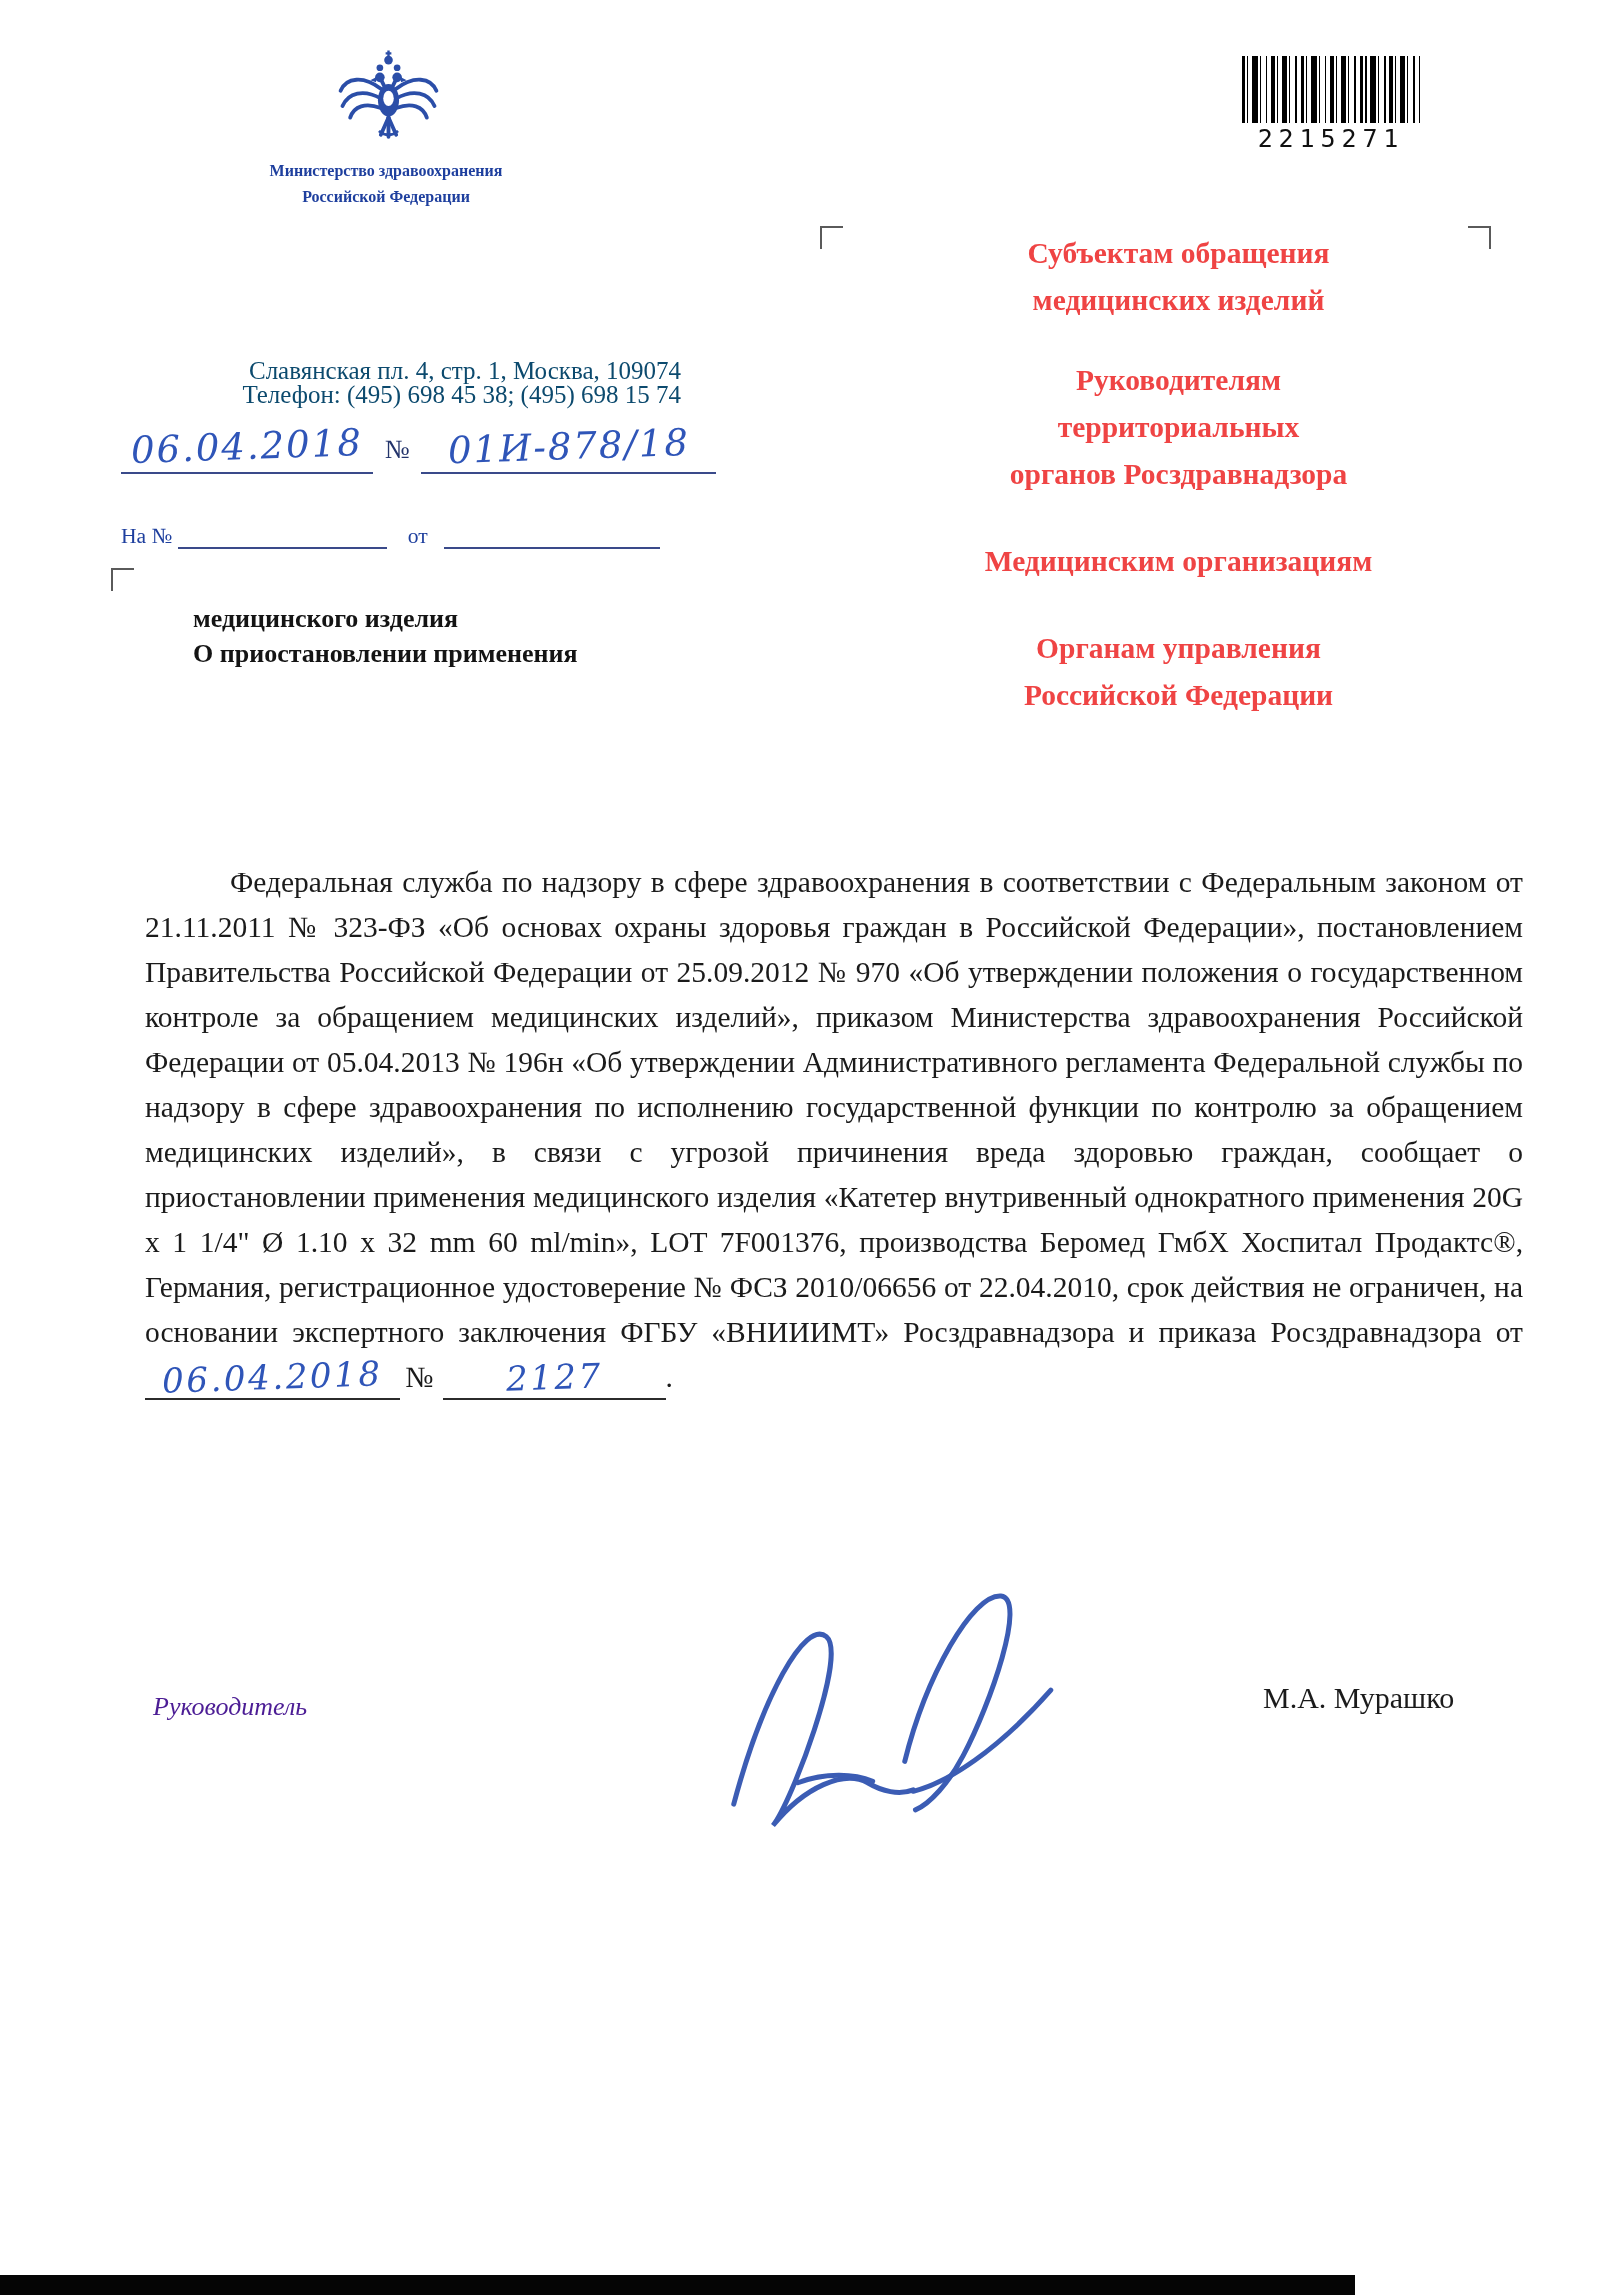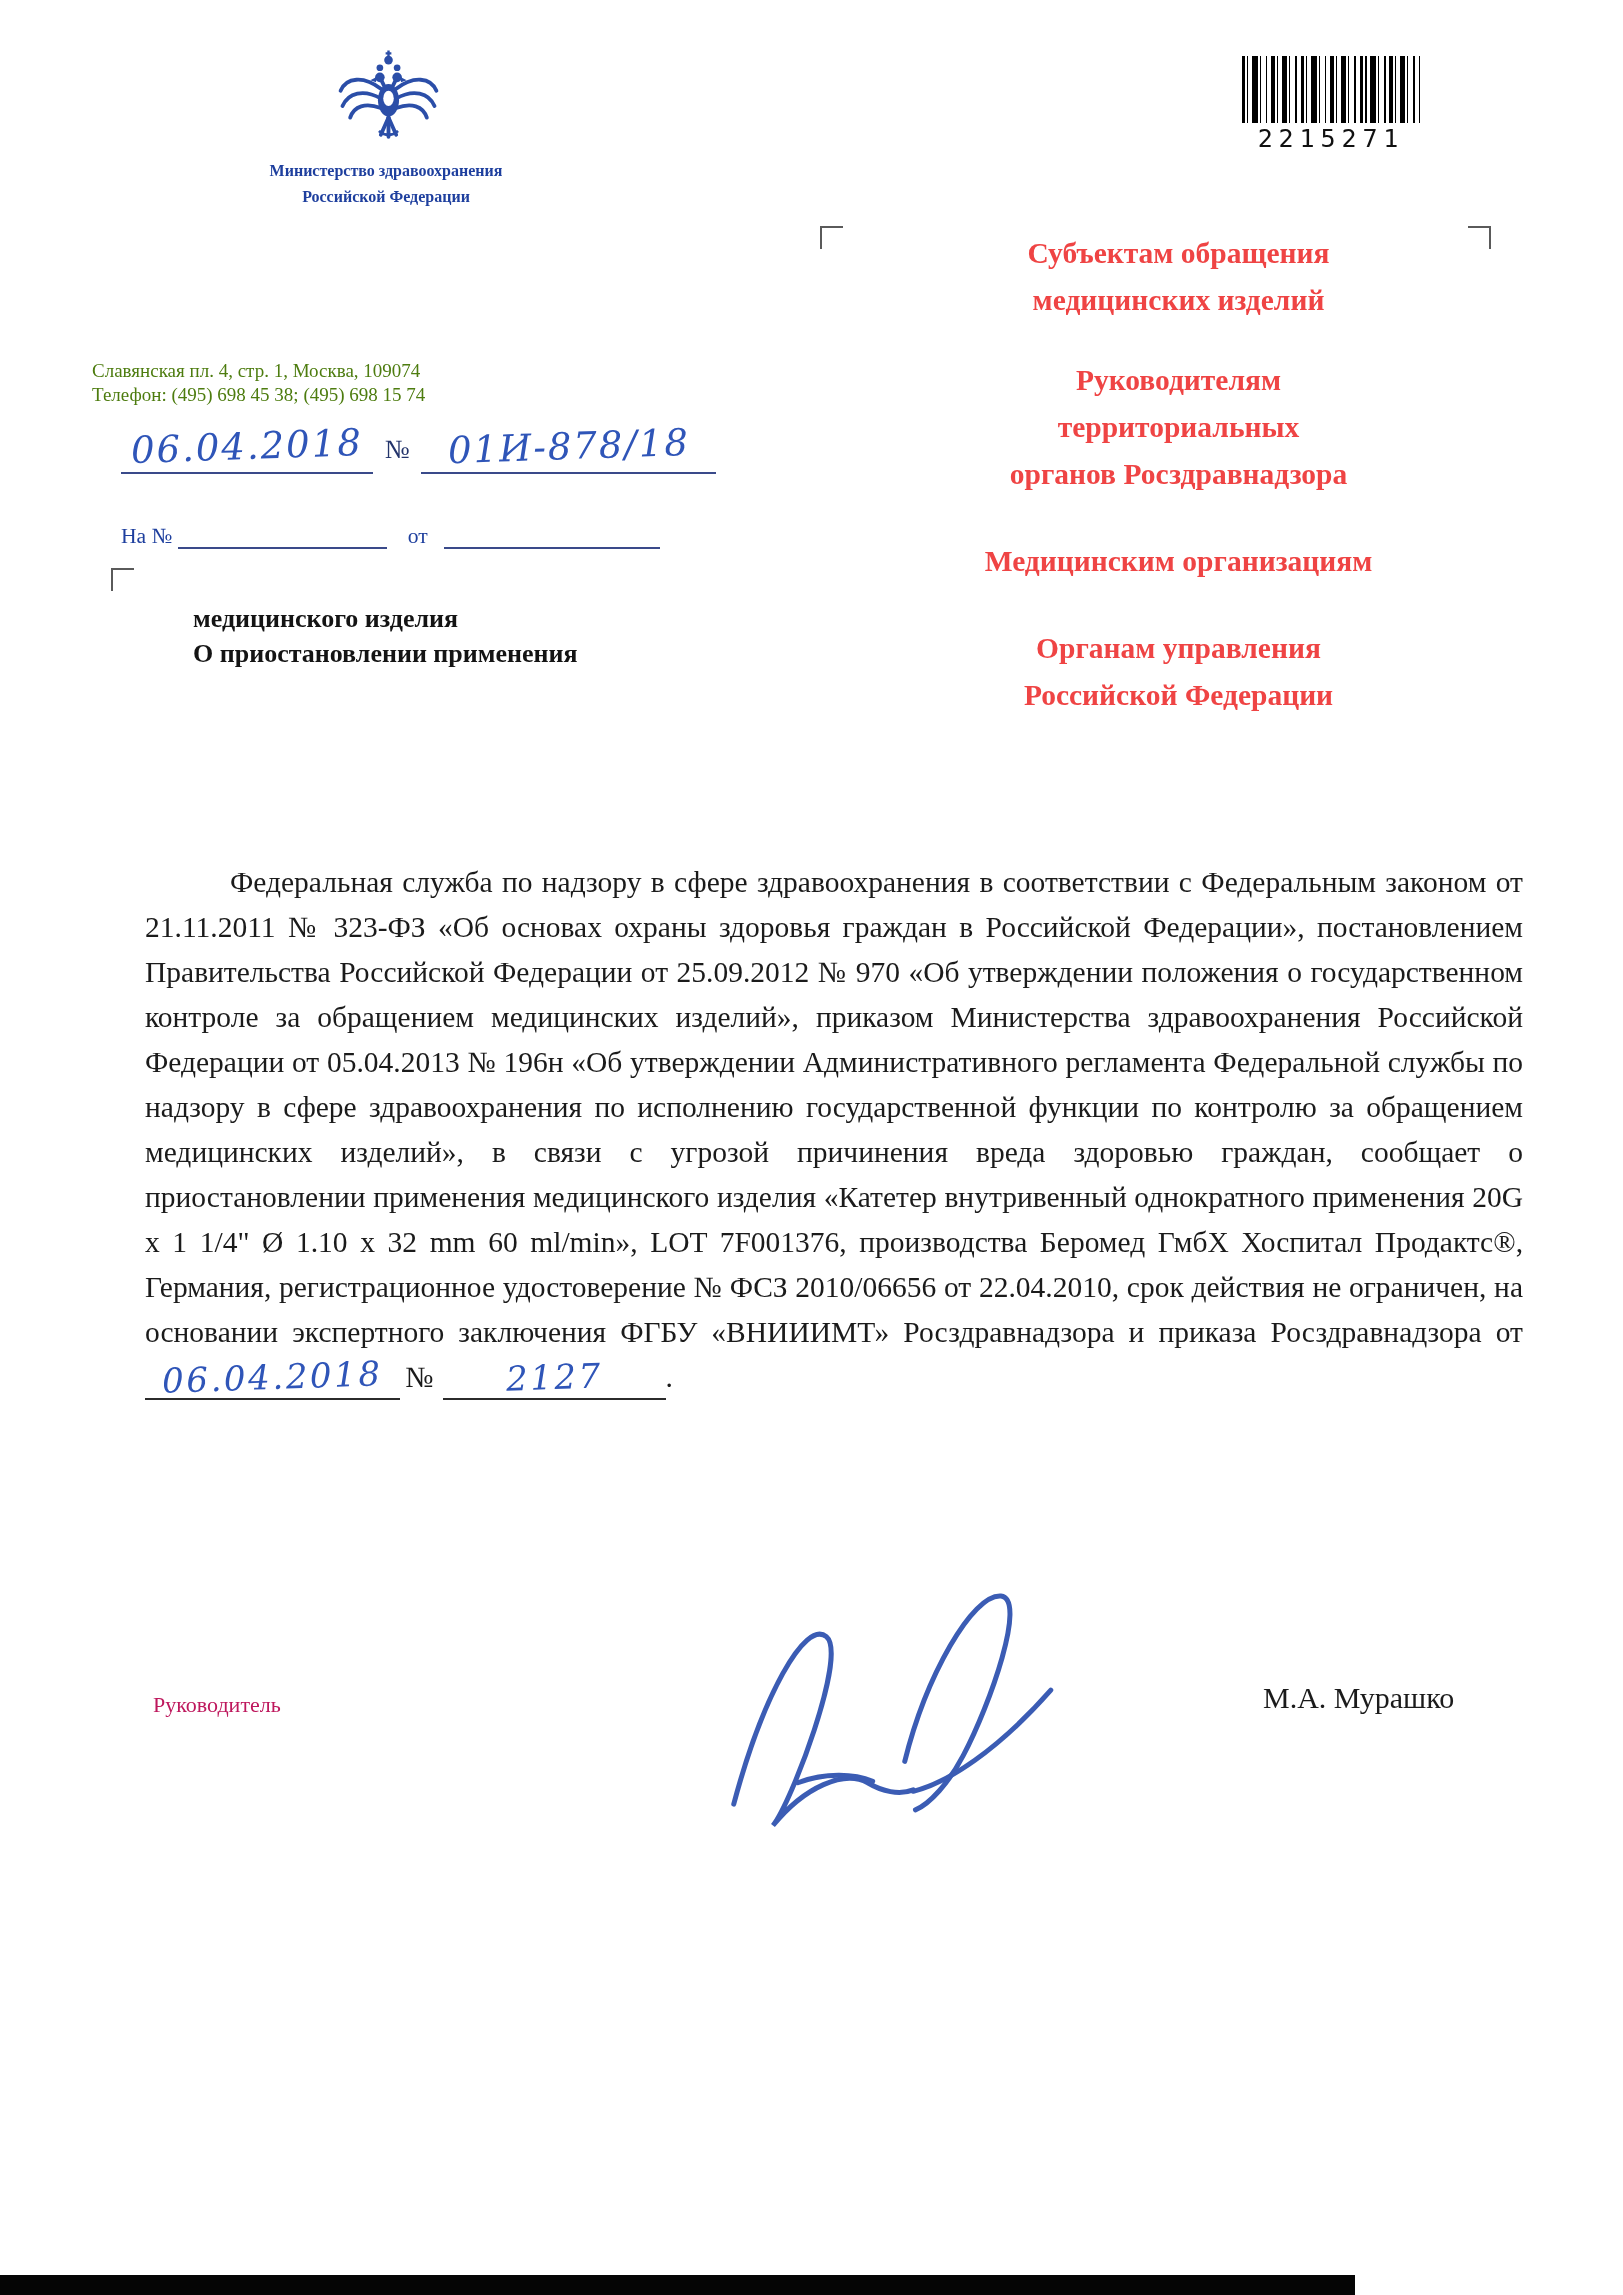--- a/index.html
+++ b/index.html
@@ -5,22 +5,22 @@
   html,body{margin:0;padding:0;background:#e8e8e8;}
   body{font-family:"Liberation Serif", serif;}
   .page{position:relative;width:1624px;height:2295px;background:#ffffff;overflow:hidden;}
 
   
   .emblem{position:absolute;left:331px;top:38px;width:115px;height:117px;}
   .ministry{position:absolute;left:144px;top:158px;width:484px;text-align:center;
             color:#1e3f9e;font-weight:bold;font-size:16px;line-height:25.5px;}
   .service{position:absolute;left:92px;top:220px;width:589px;text-align:center;
            color:#1e3f9e;font-weight:bold;font-size:25px;line-height:31px;letter-spacing:0.3px;}
-  .addr{position:absolute;left:92px;top:359px;width:589px;text-align:left;
-        color:#4d7c0f;font-size:19px;line-height:24px;}
+  .addr{position:absolute;left:92px;top:359px;width:589px;text-align:right;
+        color:#0c4a6e;font-size:25px;line-height:24px;}
 
   
   .hand{font-family:"DejaVu Serif", serif;font-style:italic;color:#2f55b8;display:inline-block;
         transform:rotate(-2deg);letter-spacing:2px;}
   .refline{position:absolute;left:121px;top:424px;width:753px;height:56px;white-space:nowrap;}
   .ref-field{display:inline-block;border-bottom:2px solid #3a4a8a;text-align:center;vertical-align:bottom;
              height:48px;line-height:46px;}
   .ref-field .hand{font-size:37px;}
   .no-sign{display:inline-block;font-size:26px;color:#23346b;margin:0 11.8px;vertical-align:bottom;line-height:48px;}
   .naline{position:absolute;left:121px;top:524px;width:720px;color:#1e3f9e;font-size:21.6px;white-space:nowrap;}
@@ -47,21 +47,21 @@
 
   
   .body-par{position:absolute;left:145px;top:830px;width:1378px;color:#1b1b1b;
             font-size:29.5px;line-height:45px;text-align:justify;text-indent:85px;}
   .fill{display:inline-block;border-bottom:2px solid #2b2b2b;text-align:center;text-indent:0;
         vertical-align:bottom;height:39px;line-height:37px;}
   .fill .in{font-size:34px;letter-spacing:2.6px;}
   .no-inline{margin:0 9.2px 0 5.2px;font-weight:normal;}
 
   
-  .ruk{position:absolute;left:153px;top:1692px;font-size:22px;color:#be185d;}
+  .ruk{position:absolute;left:153px;top:1692px;font-size:26px;color:#4c1d95;font-style:italic;}
   .name{position:absolute;left:1263px;top:1681px;font-size:30px;color:#1b1b1b;}
   .sig{position:absolute;left:691px;top:1564px;width:399px;height:295px;}
 
   .scan-strip{position:absolute;left:0;top:2275px;width:1355px;height:20px;background:#050505;}
 </style>
 </head>
 <body>
 
 <div class="page">
 

